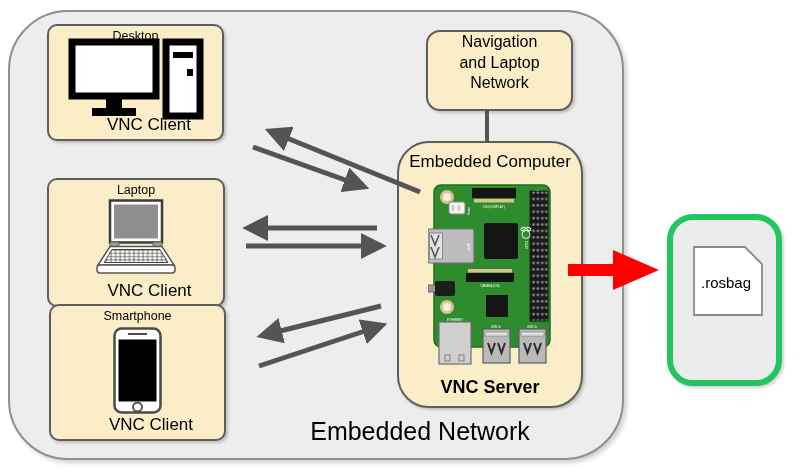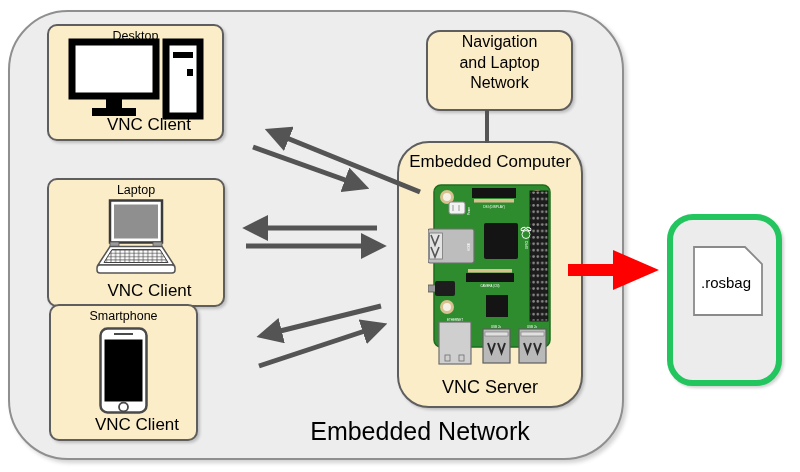--- a/index.html
+++ b/index.html
@@ -15,31 +15,31 @@
   .node{position:absolute;background:#FBEDC7;border:2px solid #5E5E5E;
         box-sizing:border-box;box-shadow:2px 2px 3px rgba(0,0,0,0.2);}
   .client{border-radius:10px;text-decoration:underline;}
   .dev-label{position:absolute;top:3px;left:0;right:0;text-align:center;font-size:12.5px;}
   .role-label{position:absolute;bottom:4px;left:27px;right:0;text-align:center;font-size:17px;}
   .icon-wrap{position:absolute;left:0;right:0;display:flex;justify-content:center;}
   #box-desktop{left:47px;top:24px;width:177px;height:117px;}
   #box-desktop .icon-wrap{top:12px;}
   #box-laptop{left:47px;top:178px;width:178px;height:129px;}
   #box-laptop .icon-wrap{top:19px;}
-  #box-smartphone{left:49px;top:304px;width:149px;height:137px;}
+  #box-smartphone{left:49px;top:304px;width:177px;height:137px;}
   #box-smartphone .icon-wrap{top:21px;}
   
   #box-nav{left:426px;top:30px;width:147px;height:81px;border-radius:14px;
         display:flex;flex-direction:column;justify-content:flex-start;align-items:center;
         font-size:16px;line-height:20.5px;text-align:center;}
   
   #box-embedded{left:397px;top:141px;width:186px;height:267px;border-radius:32px;}
   #box-embedded .title{position:absolute;top:9px;left:0;right:0;text-align:center;font-size:17px;}
   #box-embedded .pi{position:absolute;left:29px;top:40px;}
-  #box-embedded .server-label{position:absolute;bottom:8px;left:0;right:0;text-align:center;font-size:18px;}
+  #box-embedded .server-label{position:absolute;bottom:8px;left:0;right:0;text-align:center;font-size:18px;font-weight:bold;}
   
   #box-rosbag{position:absolute;left:667px;top:184px;width:115px;height:172px;
         background:#ECECEC;border:6px solid #22c55e;border-radius:26px;
         box-sizing:border-box;box-shadow:2px 2px 3px rgba(0,0,0,0.18);margin-top:30px;}
   #box-rosbag .file{position:absolute;left:20px;top:26px;}
   .file-label{font-size:15px;font-family:"Liberation Sans",sans-serif;}
   .data-lines{position:absolute;left:16px;top:102px;font-size:13.5px;line-height:15.8px;}
   
   .overlay{position:absolute;left:0;top:0;pointer-events:none;}
   .board-txt{font-family:"Liberation Sans",sans-serif;fill:#ffffff;}

